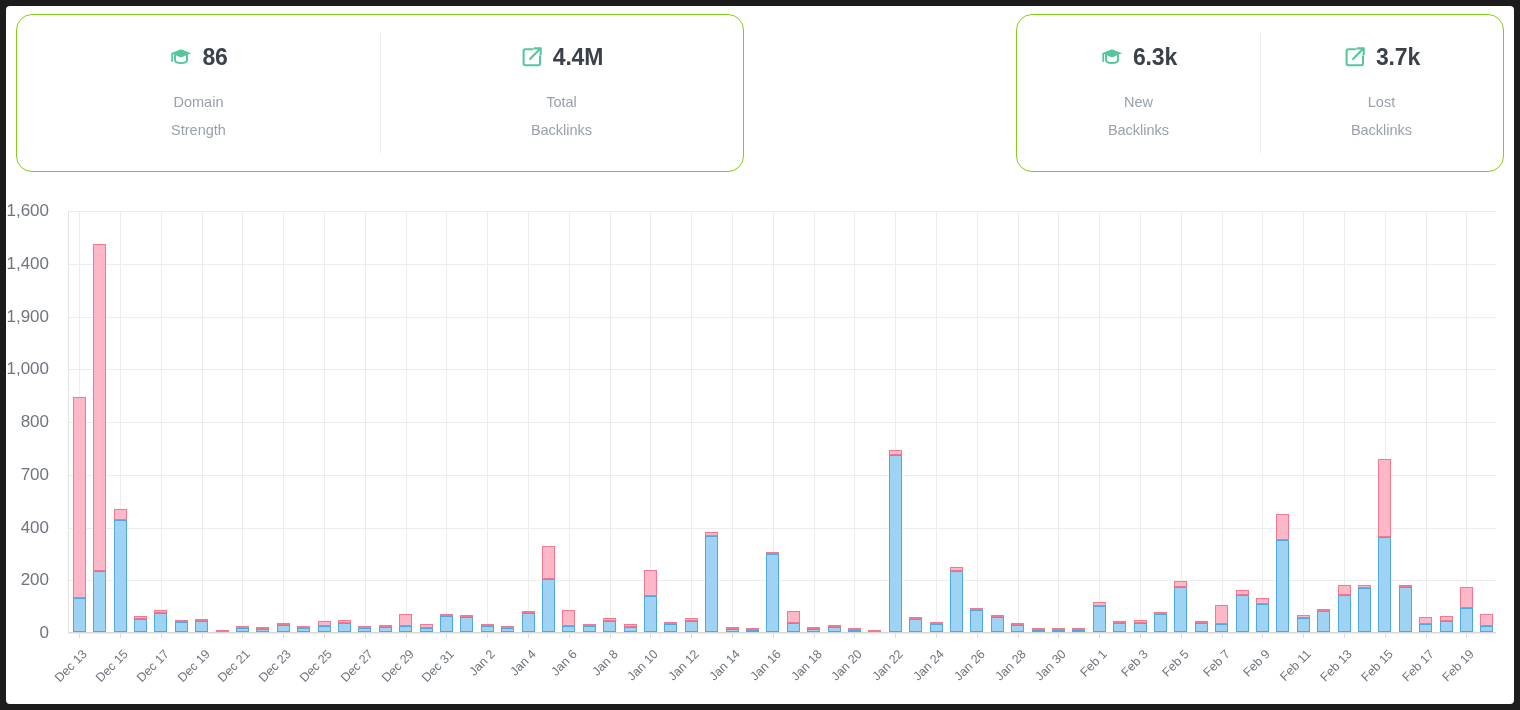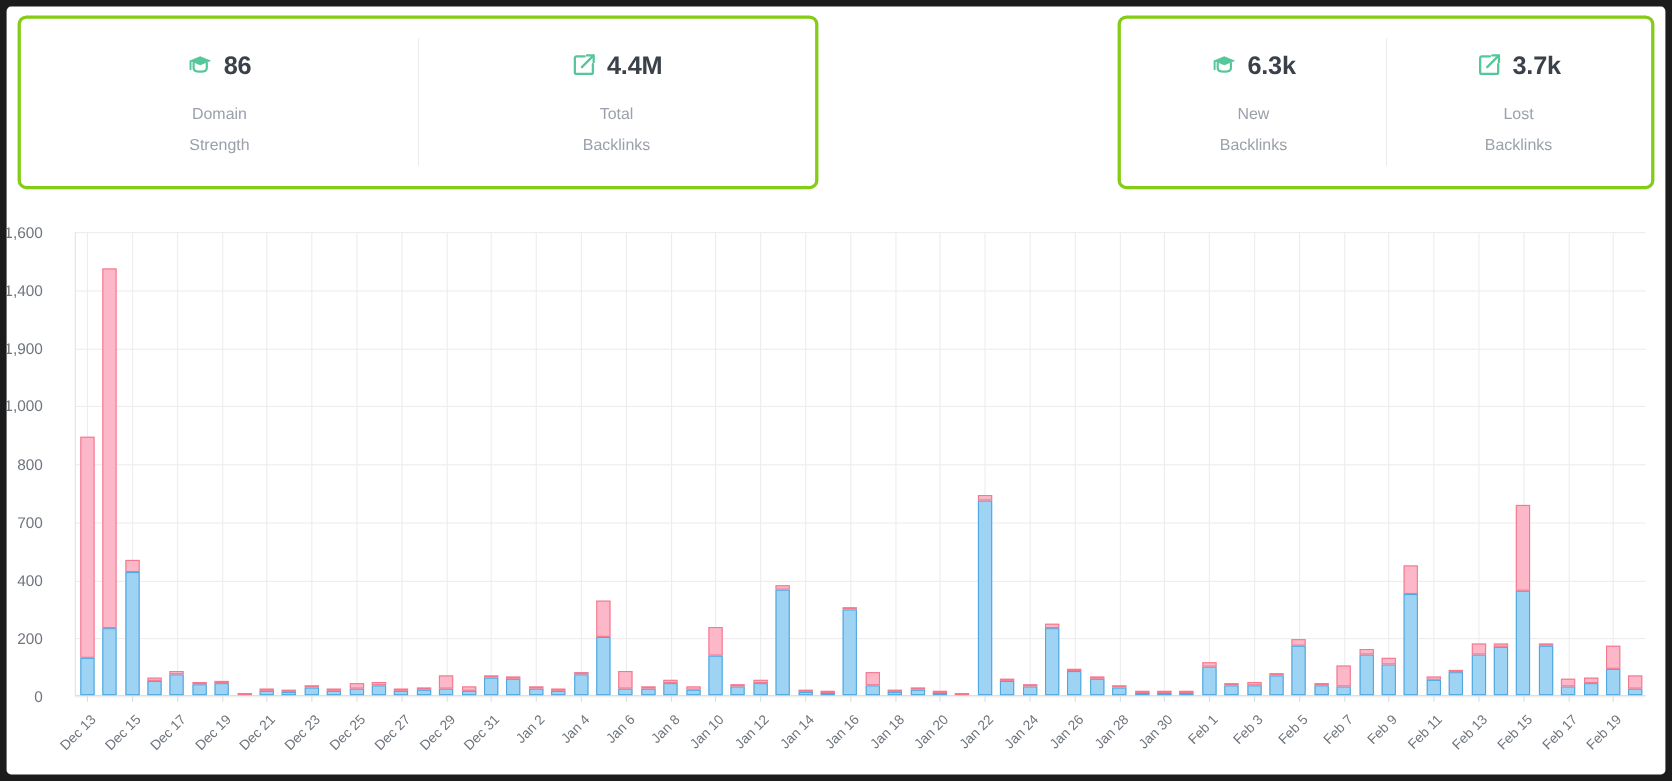--- a/index.html
+++ b/index.html
@@ -32,22 +32,22 @@
     position: absolute;
     left: 10px;
     top: 8px;
     width: 1488px;
     height: 158px;
     display: flex;
     gap: 0;
   }
   .stat-card {
     background: #ffffff;
-    border: 3px solid #84cc16;
-    border-radius: 8px;
+    border: 1px solid #84cc16;
+    border-radius: 16px;
     display: flex;
     align-items: stretch;
     box-shadow: 0 1px 1px rgba(0,0,0,0.02);
   }
   .stat-card.left-group {
     width: 728px;
   }
   .stats-spacer {
     width: 272px;
   }
@@ -121,23 +121,23 @@
 
   .y-axis-labels {
     position: absolute;
     left: 0;
     top: 0;
     width: 56px;
     height: 450px;
   }
   .y-tick {
     position: absolute;
-    right: 23px;
+    right: 13px;
     transform: translateY(-50%);
-    font-size: 14px;
+    font-size: 17px;
     color: #6f757d;
     white-space: nowrap;
   }
 
   .plot {
     position: absolute;
     left: 62px;
     top: 27px;
     width: 1428px;
     height: 422px;

